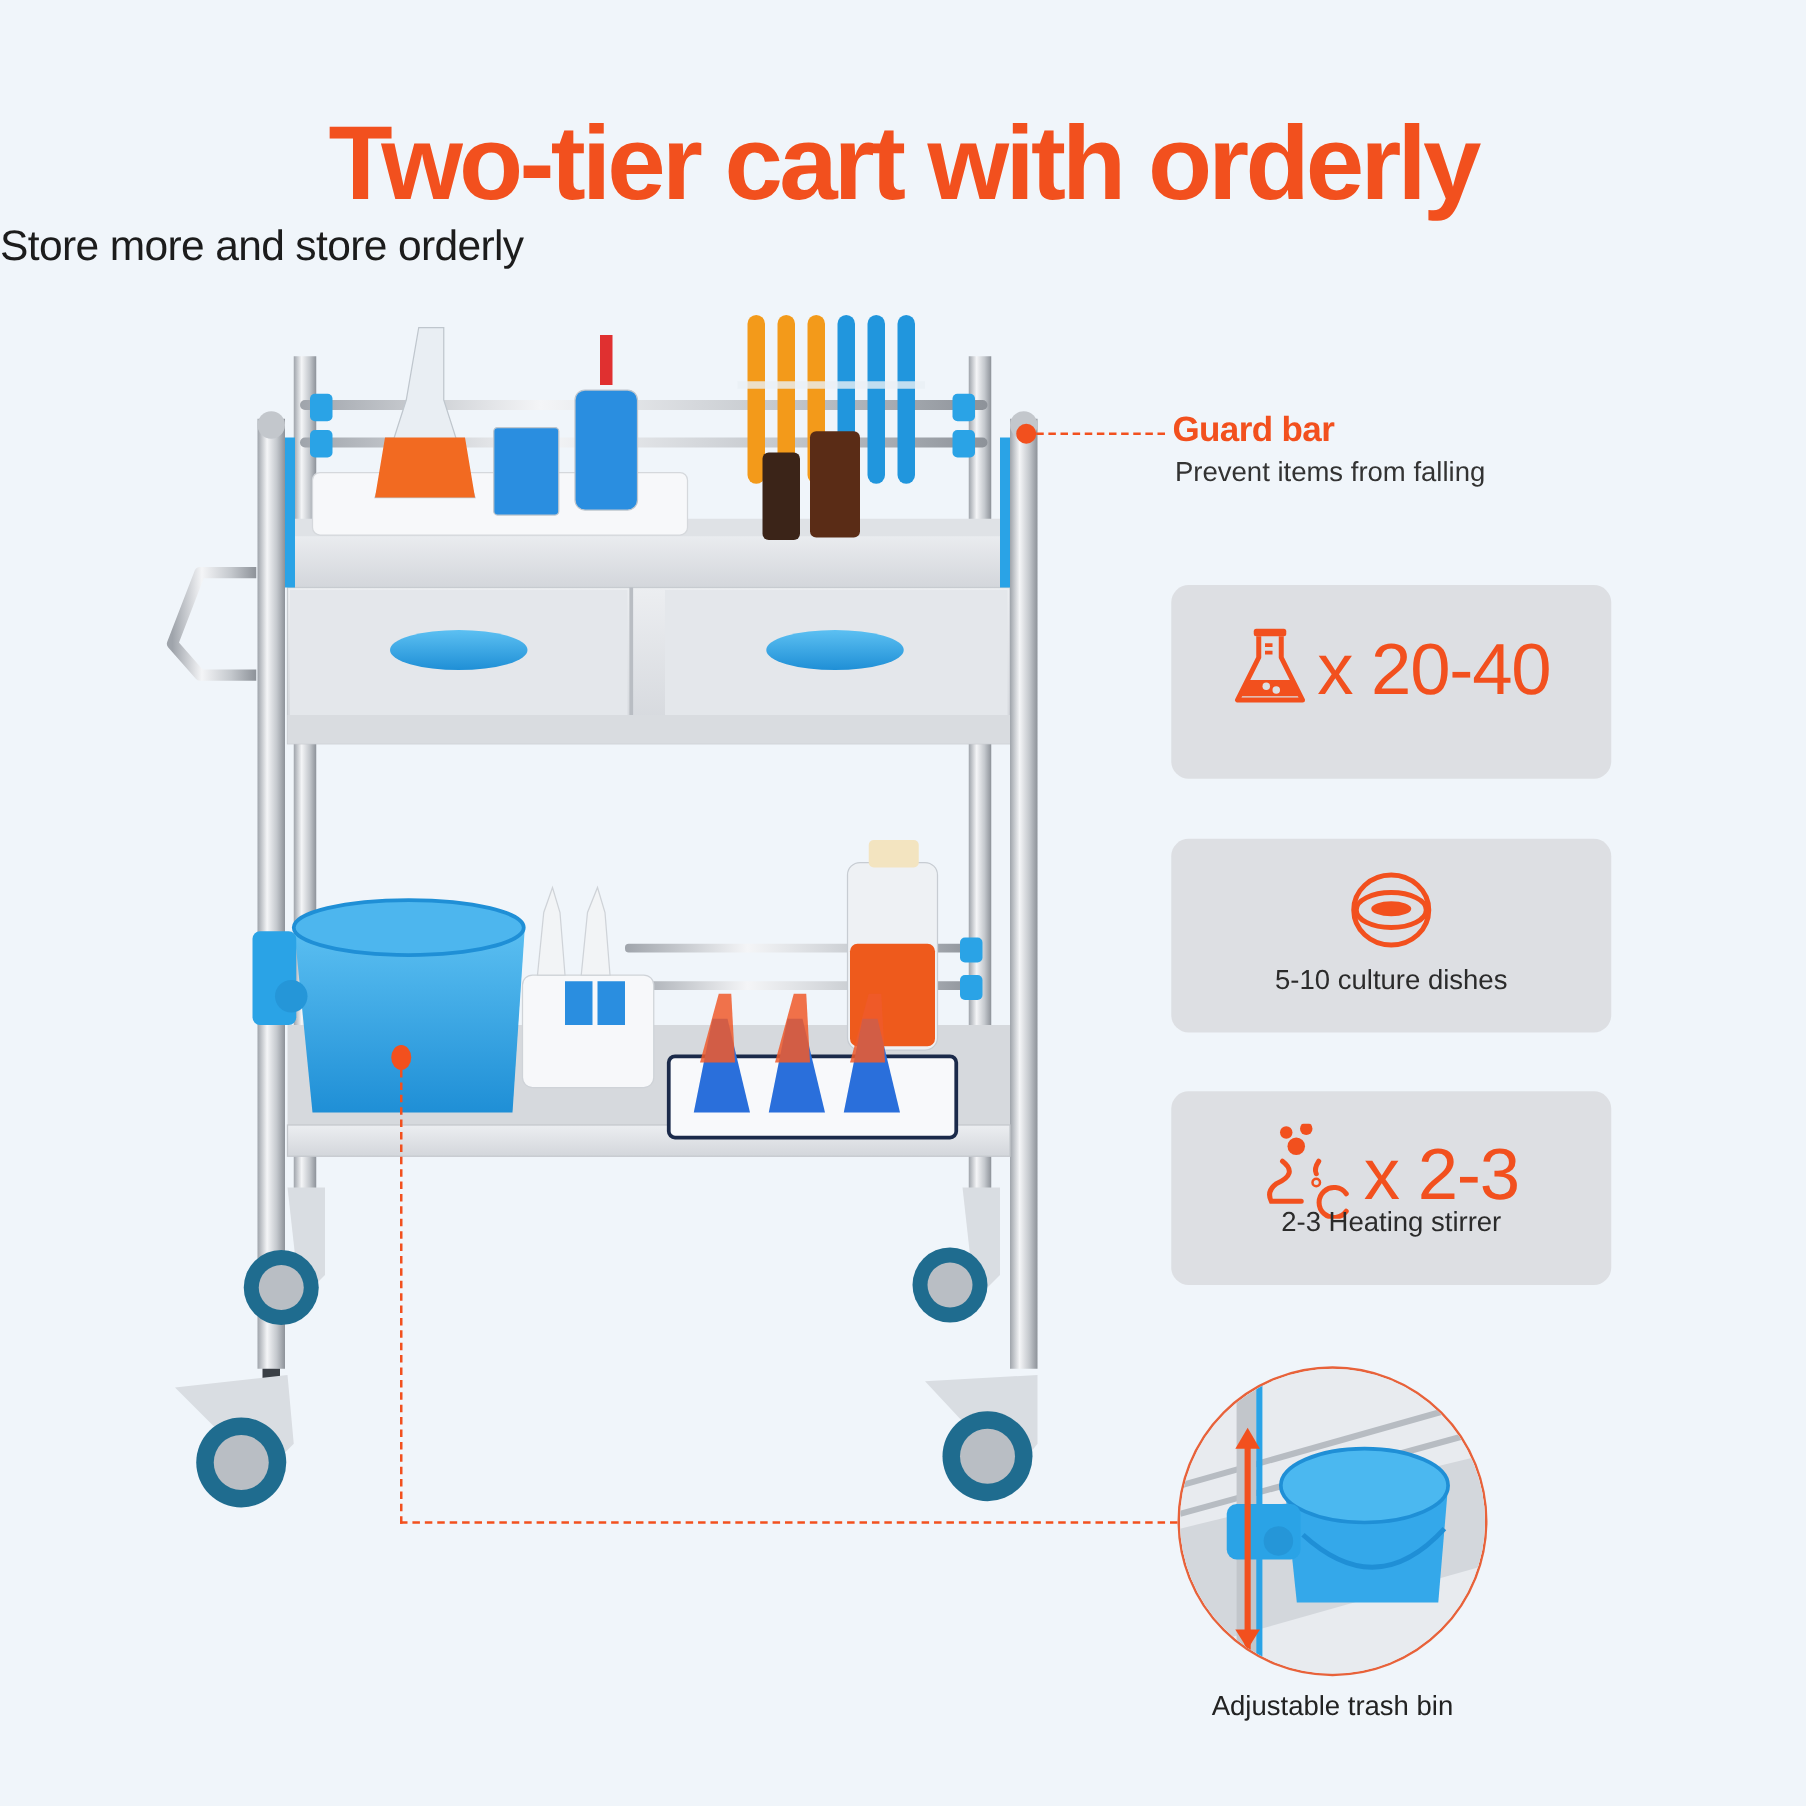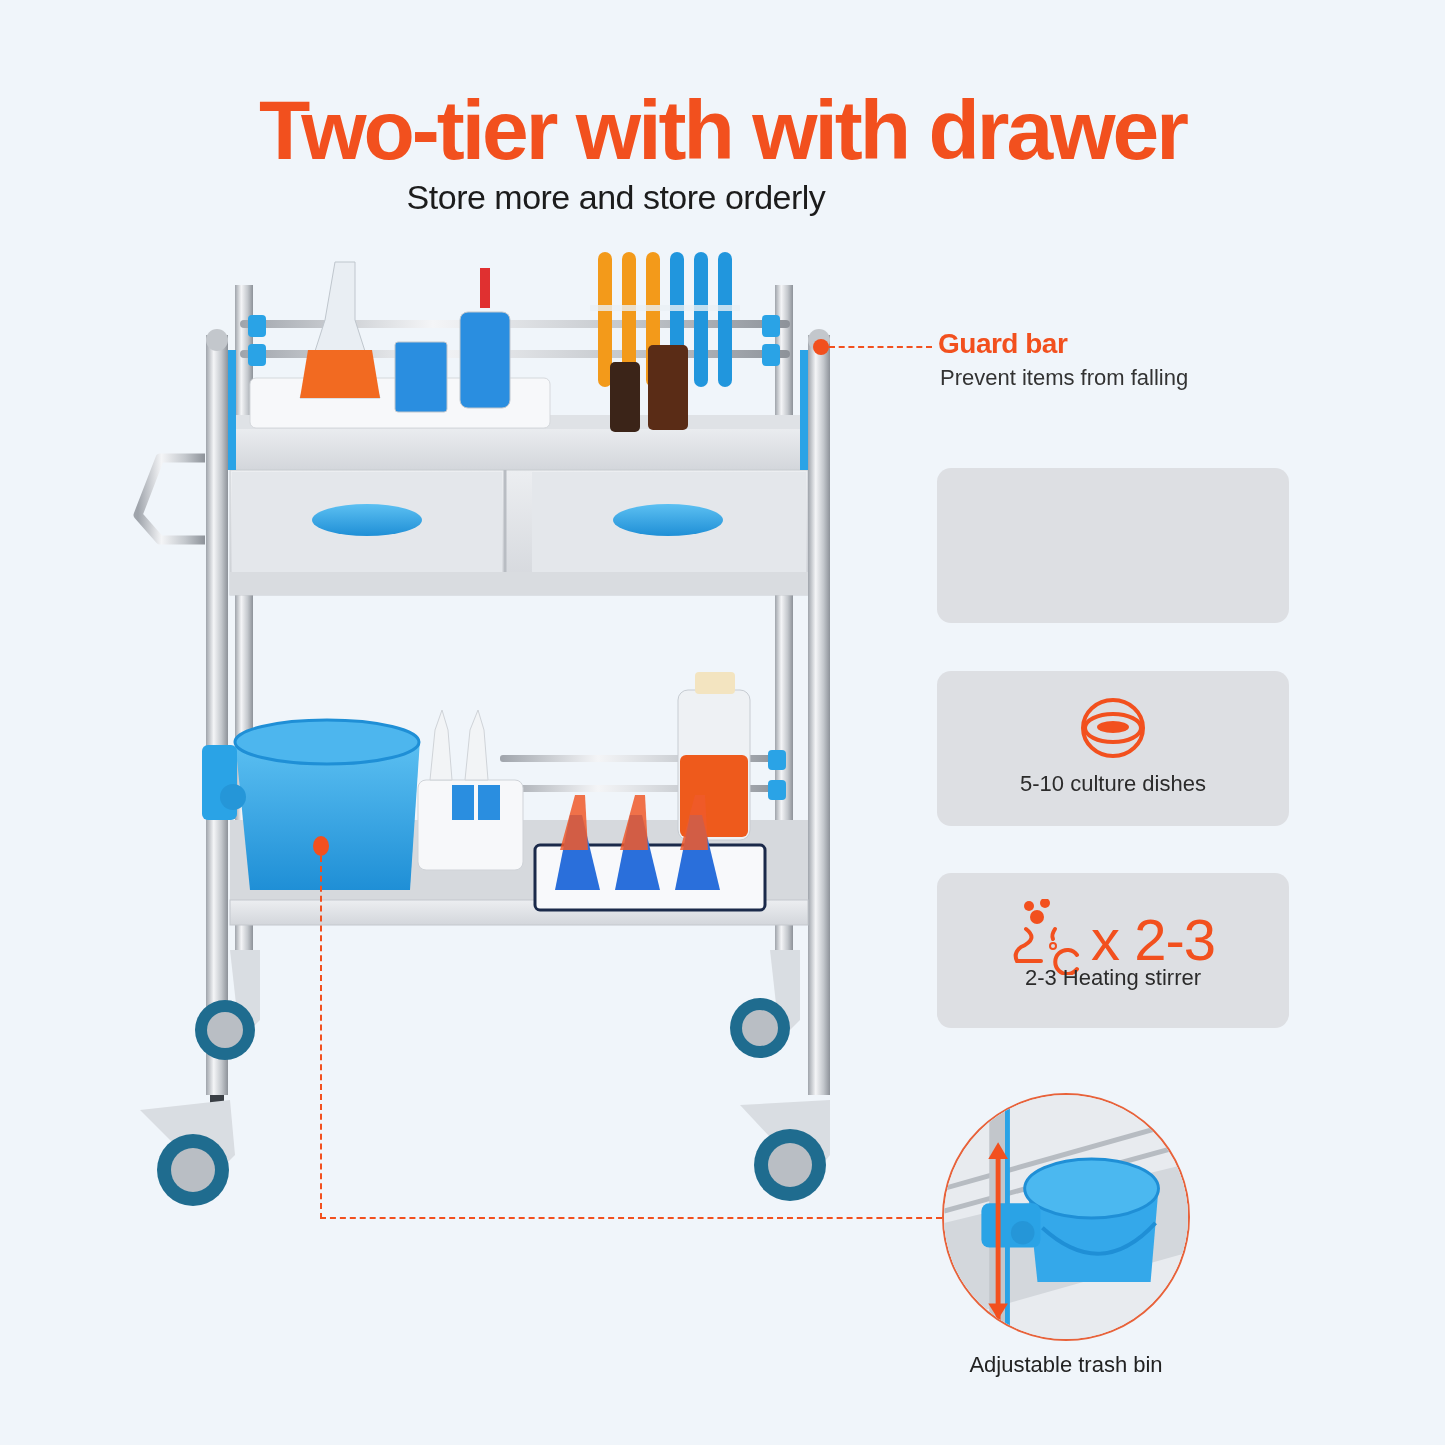--- a/index.html
+++ b/index.html
@@ -4,21 +4,21 @@
 <style>
   * { box-sizing: border-box; margin: 0; padding: 0; }
   html, body { width: 1445px; height: 1445px; background: #f0f5fa; overflow: hidden; }
   body { position: relative; font-family: "Liberation Sans", "DejaVu Sans", sans-serif; color: #222; }
 
   .title {
     position: absolute; left: 0; top: 82px; width: 1445px; text-align: center;
     font-size: 84px; font-weight: 700; letter-spacing: -3px; color: #f2501e;
   }
   .subtitle {
-    position: absolute; left: 0; top: 178px; width: 1232px; text-align: center;
+    position: absolute; left: 0; top: 178px; width: 1232px; text-align: left;
     font-size: 34px; font-weight: 400; color: #1c1c1c; letter-spacing: -0.5px;
   }
 
   
   .cart { position: absolute; left: 130px; top: 250px; width: 720px; height: 960px; }
   .cart svg { width: 100%; height: 100%; }
 
   
   .guard-dot { position: absolute; left: 813px; top: 339px; width: 16px; height: 16px; border-radius: 50%; background: #f2501e; }
   .guard-line { position: absolute; left: 829px; top: 346px; width: 103px; border-top: 2px dashed #f2501e; }
@@ -42,21 +42,21 @@
   .bin-circle {
     position: absolute; left: 942px; top: 1093px; width: 248px; height: 248px; border-radius: 50%;
     border: 2px solid #e8623a; overflow: hidden; background: #e6e9ee;
   }
   .bin-circle svg { width: 100%; height: 100%; }
   .bin-label { position: absolute; left: 942px; top: 1352px; width: 248px; text-align: center; font-size: 22px; color: #222; }
 </style>
 </head>
 <body>
 
-<h1 class="title">Two-tier with with drawer</h1>
+<h1 class="title">Two-tier cart with orderly</h1>
 <div class="subtitle">Store more and store orderly</div>
 
 <div class="cart">
   <svg viewBox="0 0 720 960" xmlns="http://www.w3.org/2000/svg">
     <defs>
       <linearGradient id="steel" x1="0" x2="1">
         <stop offset="0" stop-color="#9fa4ab"></stop>
           <stop offset="0.35" stop-color="#f4f5f7"></stop>
           <stop offset="0.7" stop-color="#c4c8cd"></stop>
           <stop offset="1" stop-color="#8d9299"></stop>
@@ -172,20 +172,34 @@
     </g>
   </svg>
 </div>
 
 <div class="guard-dot"></div>
 <div class="guard-line"></div>
 <div class="guard-title">Guard bar</div>
 <div class="guard-desc">Prevent items from falling</div>
 
 <div class="card" style="top:468px;">
+  <div class="row" style="top:32px;">
+    <span class="icon">
+      <svg width="60" height="66" viewBox="0 0 60 66">
+        <rect x="17" y="3" width="26" height="6" rx="2" fill="#f2501e"></rect>
+        <path d="M21 9 L21 26 L4 60 L56 60 L39 26 L39 9" fill="none" stroke="#f2501e" stroke-width="4" stroke-linejoin="round"></path>
+        <line x1="26" y1="16" x2="32" y2="16" stroke="#f2501e" stroke-width="3"></line>
+        <line x1="26" y1="22" x2="32" y2="22" stroke="#f2501e" stroke-width="3"></line>
+        <path d="M12 44 L48 44 L54 57 L6 57 Z" fill="#f2501e"></path>
+        <circle cx="27" cy="49" r="3" fill="#dddfe3"></circle>
+          <circle cx="35" cy="52" r="3" fill="#dddfe3"></circle>
+      </svg>
+    </span>
+    <span class="qty">x 20-40</span>
+  </div>
 </div>
 
 <div class="card" style="top:671px;">
   <div class="row" style="top:24px;">
     <span class="icon">
       <svg width="68" height="66" viewBox="0 0 68 66">
         <ellipse cx="34" cy="33" rx="30" ry="28" fill="none" stroke="#f2501e" stroke-width="4"></ellipse>
         <ellipse cx="34" cy="33" rx="28" ry="14" fill="none" stroke="#f2501e" stroke-width="4"></ellipse>
         <ellipse cx="34" cy="32" rx="16" ry="6" fill="#f2501e"></ellipse>
       </svg>

